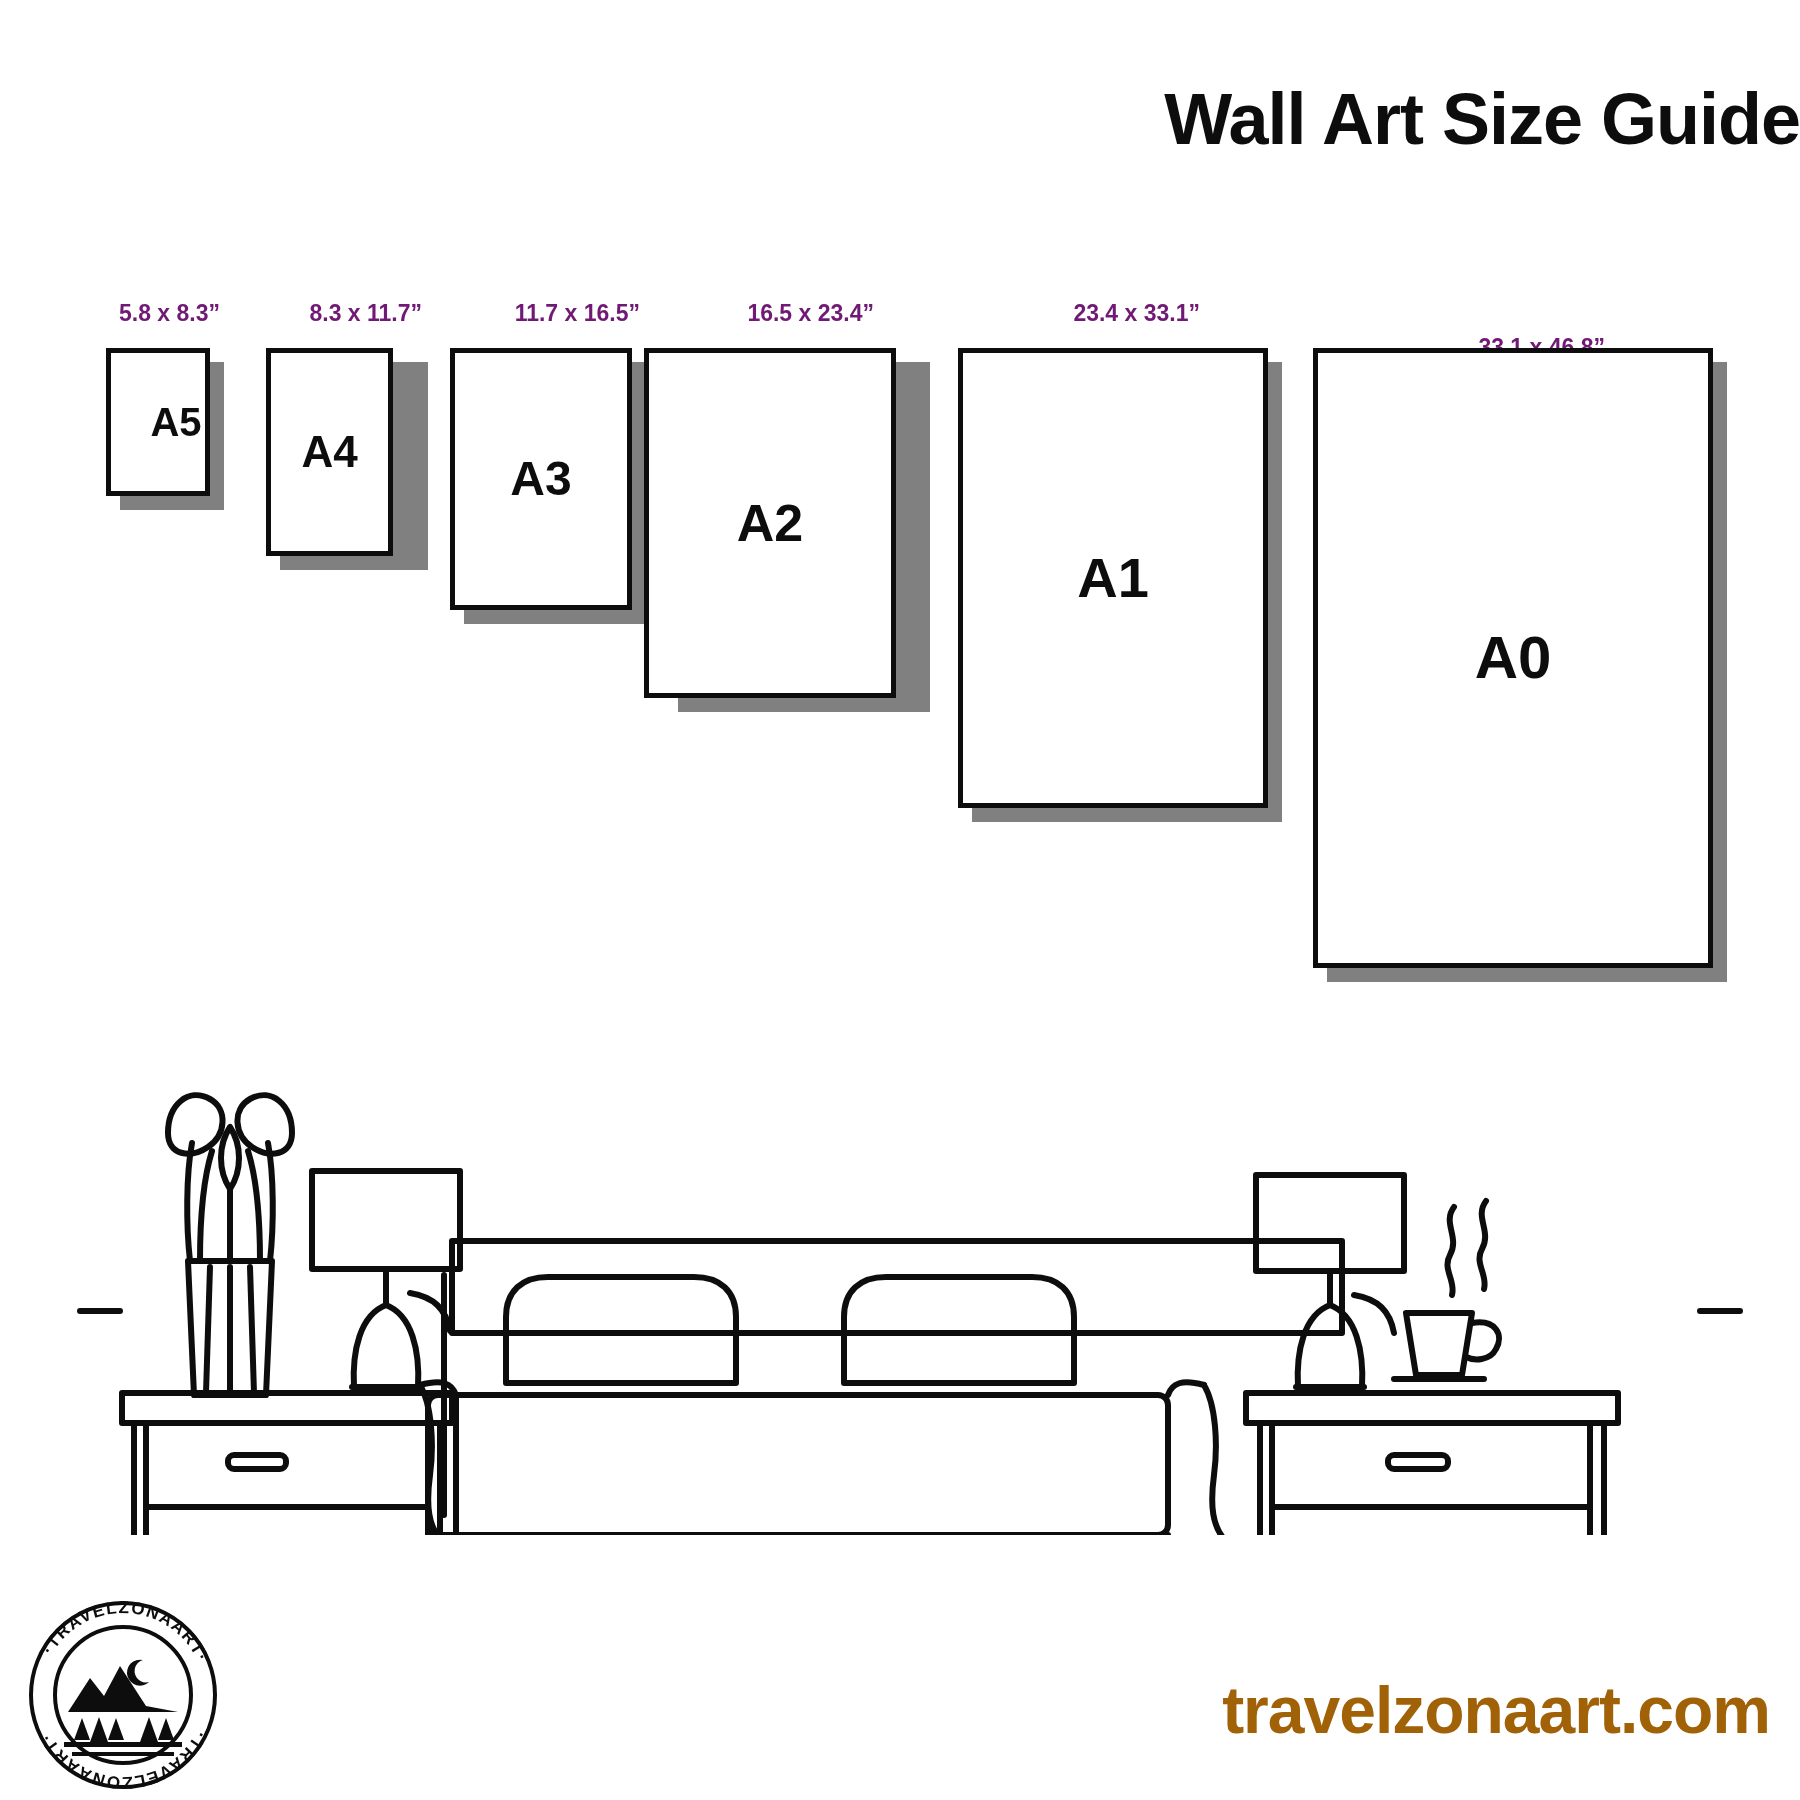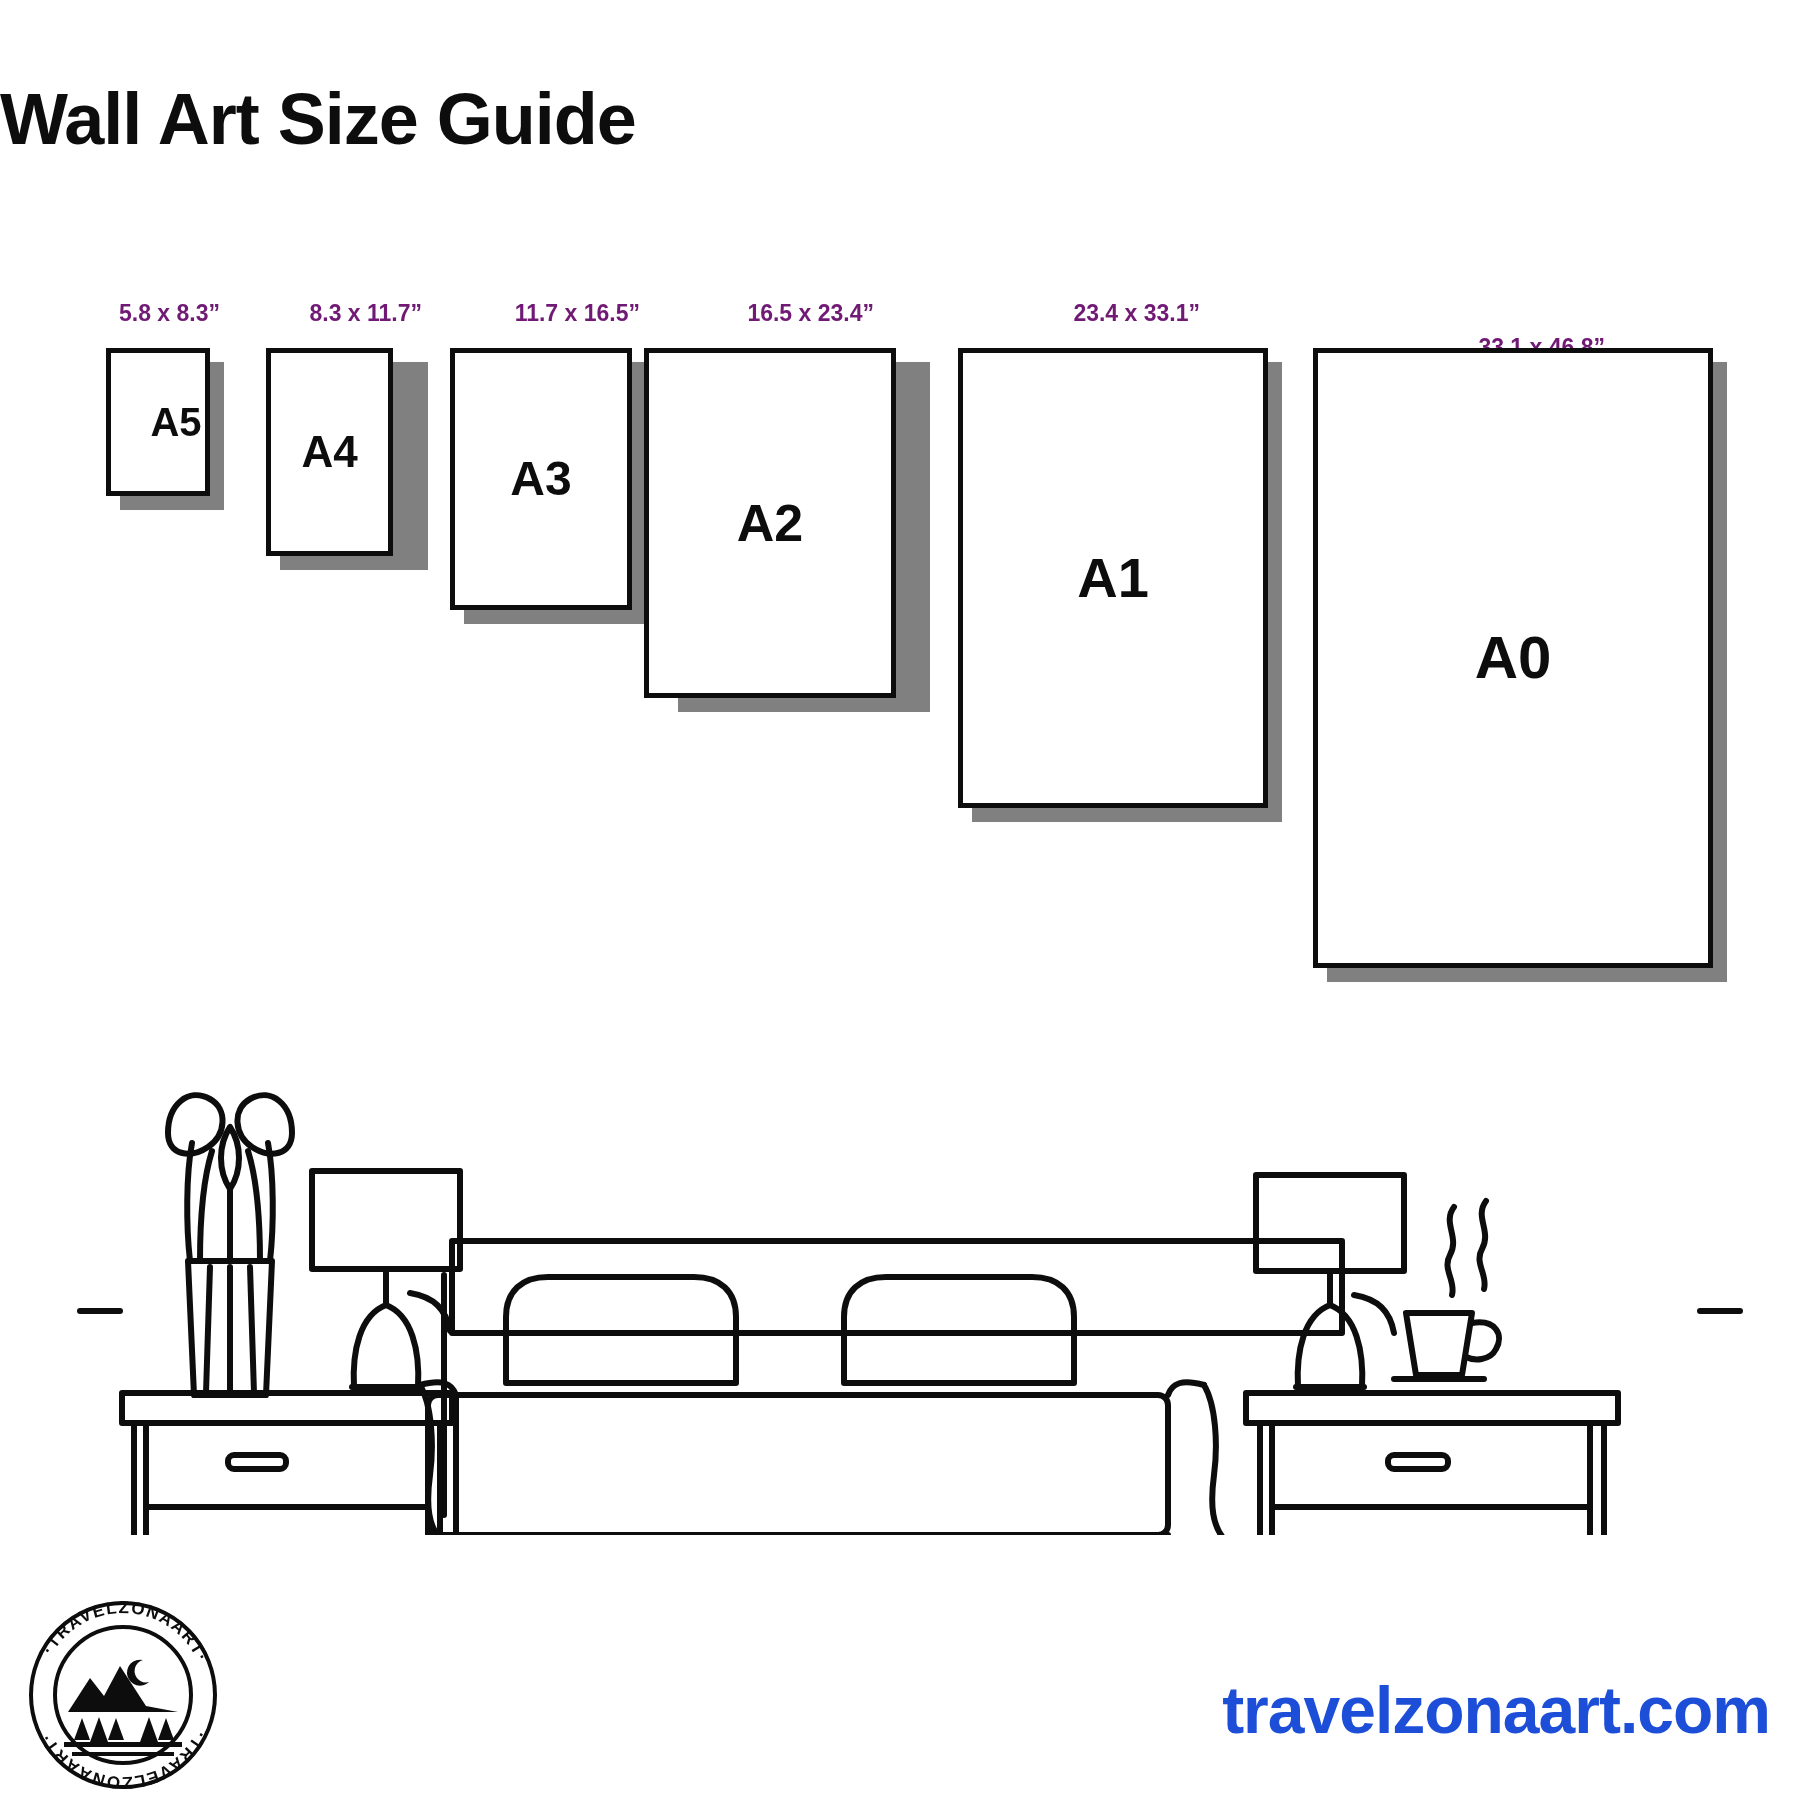--- a/index.html
+++ b/index.html
@@ -15,21 +15,21 @@
     color: #111111;
     overflow: hidden;
   }
 
   
   .page-title {
     position: absolute;
     top: 78px;
     left: 0;
     width: 1800px;
-    text-align: left;
+    text-align: right;
     font-size: 72px;
     font-weight: bold;
     letter-spacing: -1px;
     color: #0d0d0d;
   }
 
   
   .frames {
     position: absolute;
     left: 0;
@@ -89,21 +89,21 @@
   }
 
   
   .website {
     position: absolute;
     right: 30px;
     top: 1672px;
     font-size: 66px;
     font-weight: bold;
     letter-spacing: -1px;
-    color: #1d4ed8;
+    color: #a16207;
     white-space: nowrap;
   }
 </style>
 </head>
 <body>
 
 <div class="page-title">Wall Art Size Guide</div>
 
 <div class="frames">
     <div class="frame-item" style="left: 0px; top: 0px;">

